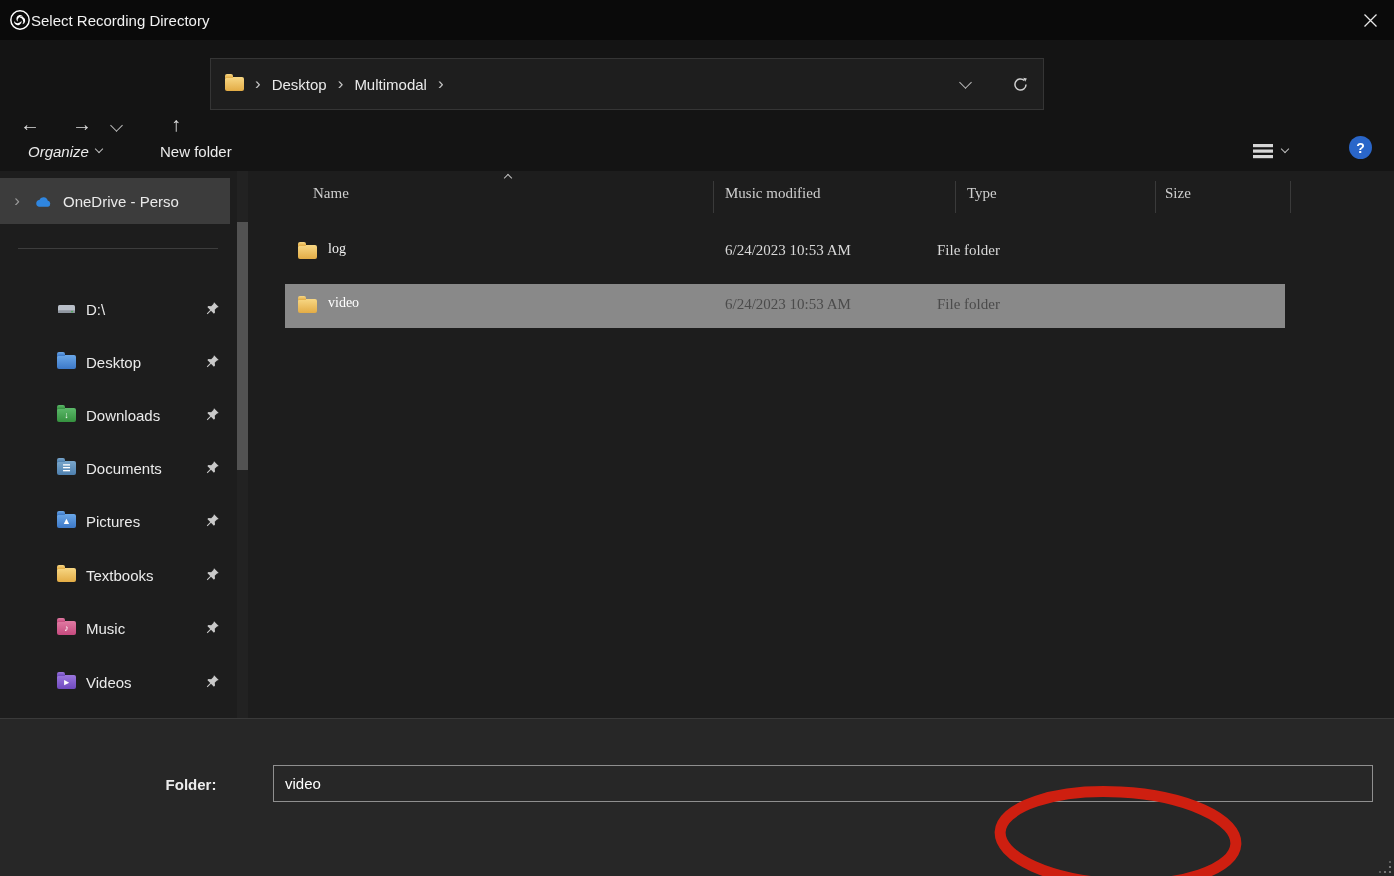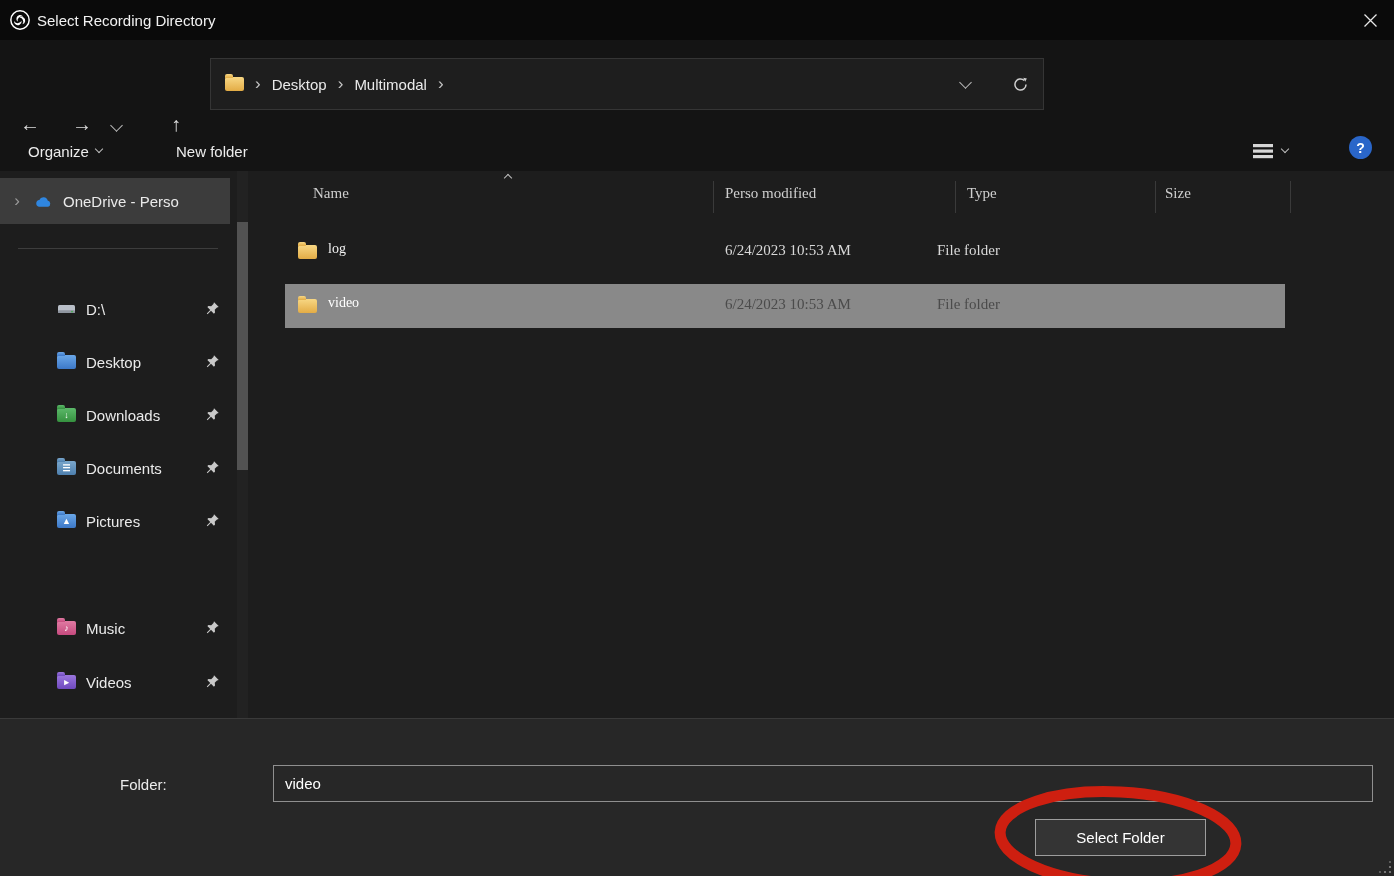--- a/index.html
+++ b/index.html
@@ -4,21 +4,21 @@
 <style>
   * { margin:0; padding:0; box-sizing:border-box; }
   html,body { width:1394px; height:876px; overflow:hidden; background:#1d1d1d;
               font-family:"Liberation Sans", sans-serif; color:#eaeaea; }
   .app { position:absolute; inset:0; width:1394px; height:876px; }
 
   
   .titlebar { position:absolute; left:0; top:0; width:100%; height:40px; background:#0a0a0a;
               display:flex; align-items:center; }
   .obs-logo { margin-left:9px; width:22px; height:22px; flex:none; }
-  .win-title { margin-left:6px; font-size:15px; color:#f2f2f2; }
+  .win-title { font-size:15px; color:#f2f2f2; }
   .close-btn { position:absolute; right:0; top:0; width:48px; height:40px; display:flex;
                align-items:center; justify-content:center; cursor:pointer; }
 
   
   .chrome { position:absolute; left:0; top:40px; width:100%; height:131px; background:#141414; }
   .navbtn { position:absolute; top:66px; width:36px; height:36px; display:flex; align-items:center;
             justify-content:center; font-size:20px; color:#dcdcdc; }
   .nav-back { left:12px; } .nav-fwd { left:64px; } .nav-up { left:158px; }
   .nav-recent { left:112px; top:76px; }
   .chev { display:inline-block; width:9px; height:9px; border-right:1.6px solid #bdbdbd;
@@ -35,22 +35,22 @@
   .addr-chev { margin-right:42px; margin-top:-4px; }
   .searchbox { position:absolute; left:1053px; top:18px; width:337px; height:52px;
                background:#1e1e1e; border:1px solid #353535; display:flex; align-items:center;
                padding:0 14px; }
   .searchbox input { flex:1; background:transparent; border:none; outline:none; color:#eaeaea;
                      font-size:15px; font-family:"Liberation Sans", sans-serif; }
   .searchbox input::placeholder { color:#8d8d8d; }
 
   .tool-item { position:absolute; top:94px; height:34px; display:flex; align-items:center;
                gap:7px; font-size:15px; color:#ececec; cursor:pointer; }
-  .t-organize { left:28px; }
-  .t-newfolder { left:176px;text-align:center; }
+  .t-organize { left:28px;font-style:italic; }
+  .t-newfolder { left:160px;text-align:center; }
   .t-view { left:1251px; }
   .t-help { left:1349px; top:96px; width:23px; height:23px; border-radius:50%; background:#2a66c9;
             color:#fff; display:flex; align-items:center; justify-content:center;
             font-size:14px; font-weight:bold; cursor:pointer; }
 
   
   .sidebar { position:absolute; left:0; top:171px; width:260px; height:547px; background:#1d1d1d; }
   .side-item { position:absolute; left:0; width:230px; height:42px; display:flex;
                align-items:center; font-size:15px; cursor:pointer; }
   .side-item .expander { width:34px; text-align:center; color:#9a9a9a; font-size:17px; flex:none; }
@@ -87,22 +87,22 @@
   .r-date { position:absolute; left:440px; top:12px; font-size:15px; color:#d8d8d8; }
   .r-type { position:absolute; left:652px; top:12px; font-size:15px; color:#d8d8d8; }
   .r-size { position:absolute; left:890px; top:12px; font-size:15px; color:#d8d8d8; }
   .row.selected { background:#898989; }
   .row.selected .r-name { color:#ffffff; }
   .row.selected .r-date, .row.selected .r-type { color:#4b4b4b; }
 
   
   .footer { position:absolute; left:0; top:718px; width:100%; height:158px; background:#272727;
             border-top:1px solid #3a3a3a; }
-  .folder-label { position:absolute; left:120px; top:57px; width:142px; text-align:left;
-                  font-size:15px; color:#ececec; }
+  .folder-label { position:absolute; left:120px; top:57px; width:142px; text-align:center;
+                  font-size:15px; color:#ececec;font-weight:bold; }
   .folder-input { position:absolute; left:273px; top:46px; width:1100px; height:37px;
                   background:#272727; border:1px solid #8f8f8f; color:#fff; font-size:15px;
                   padding:0 11px; font-family:"Liberation Sans", sans-serif; outline:none; }
   .btn { position:absolute; top:100px; height:37px; background:#343434; border:1px solid #9d9d9d;
          color:#fff; font-size:15px; display:flex; align-items:center; justify-content:center;
          cursor:pointer; }
   .btn-select { left:1035px; width:171px; }
   .btn-cancel { left:1227px; width:146px; }
 
   .annotation { position:absolute; left:985px; top:782px; width:270px; height:120px;
@@ -240,20 +240,28 @@
       <span class="ind"></span>
       <span class="fold f-blue">
           <b>▲</b>
         </span>
       <span class="side-label">Pictures</span>
       <svg class="pin" viewBox="0 0 16 16">
         <path d="M9.6 1.4l5 5-1.8.6-2.4 2.4.3 2.9-1.2 1.2-3.1-3.1-3.7 3.7-.8-.8 3.7-3.7L2.5 6.5l1.2-1.2 2.9.3 2.4-2.4z" fill="#c9c9c9"></path>
       </svg>
     </div>
 
+    <div class="side-item" style="top:383px">
+      <span class="ind"></span>
+      <span class="fold"></span>
+      <span class="side-label">Textbooks</span>
+      <svg class="pin" viewBox="0 0 16 16">
+        <path d="M9.6 1.4l5 5-1.8.6-2.4 2.4.3 2.9-1.2 1.2-3.1-3.1-3.7 3.7-.8-.8 3.7-3.7L2.5 6.5l1.2-1.2 2.9.3 2.4-2.4z" fill="#c9c9c9"></path>
+      </svg>
+    </div>
 
     <div class="side-item" style="top:436px">
       <span class="ind"></span>
       <span class="fold f-pink">
           <b>♪</b>
         </span>
       <span class="side-label">Music</span>
       <svg class="pin" viewBox="0 0 16 16">
         <path d="M9.6 1.4l5 5-1.8.6-2.4 2.4.3 2.9-1.2 1.2-3.1-3.1-3.7 3.7-.8-.8 3.7-3.7L2.5 6.5l1.2-1.2 2.9.3 2.4-2.4z" fill="#c9c9c9"></path>
       </svg>
@@ -272,21 +280,21 @@
   </div>
 
   <div class="sb-track"></div>
   <div class="sb-thumb"></div>
 
   <div class="filelist">
 
     <span class="chev small up sort-caret"></span>
 
     <div class="col-h" style="left:53px">Name</div>
-    <div class="col-h" style="left:465px">Perso modified</div>
+    <div class="col-h" style="left:465px">Music modified</div>
     <div class="col-h" style="left:707px">Type</div>
     <div class="col-h" style="left:905px">Size</div>
     <div class="col-div" style="left:453px"></div>
     <div class="col-div" style="left:695px"></div>
     <div class="col-div" style="left:895px"></div>
     <div class="col-div" style="left:1030px"></div>
 
     <div class="row" style="top:59px">
       <span class="fold ic"></span>
       <span class="r-name">log</span>
@@ -300,23 +308,20 @@
       <span class="r-name">video</span>
       <span class="r-date">6/24/2023 10:53 AM</span>
       <span class="r-type">File folder</span>
       <span class="r-size"></span>
     </div>
   </div>
 
   <div class="footer">
     <span class="folder-label">Folder:</span>
     <input class="folder-input" type="text" value="video" style="">
-    <div class="btn btn-select">
-      <span>Select Folder</span>
-    </div>
   </div>
 
   <svg class="annotation" viewBox="0 0 270 120">
     <ellipse cx="133" cy="56" rx="118" ry="46" fill="none" stroke="#ce1f10" stroke-width="11" transform="rotate(3 133 56)"></ellipse>
   </svg>
 
   <svg class="resize-grip" width="14" height="14" viewBox="0 0 14 14">
     <circle cx="12" cy="12" r="1.1" fill="#8a8a8a"></circle>
     <circle cx="7" cy="12" r="1.1" fill="#8a8a8a"></circle>
     <circle cx="12" cy="7" r="1.1" fill="#8a8a8a"></circle>

